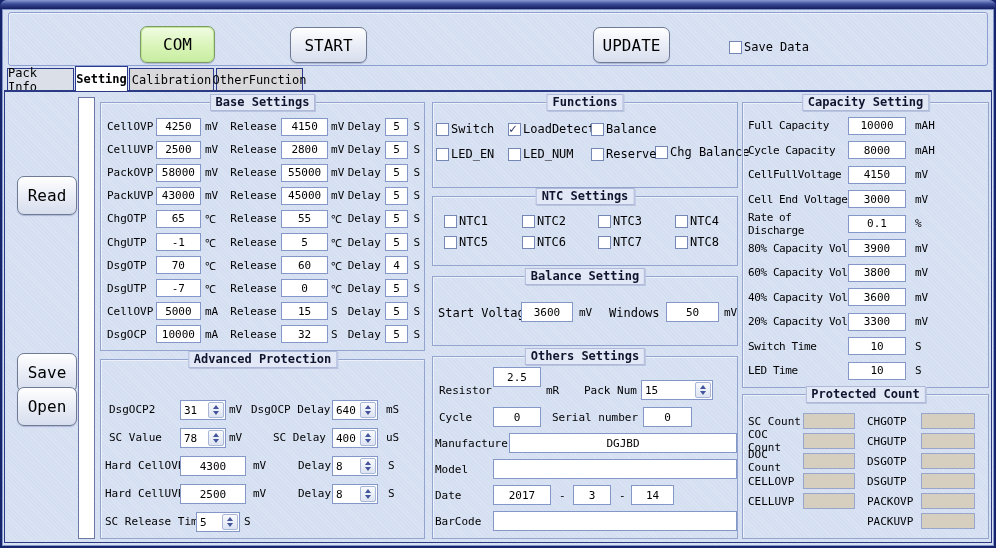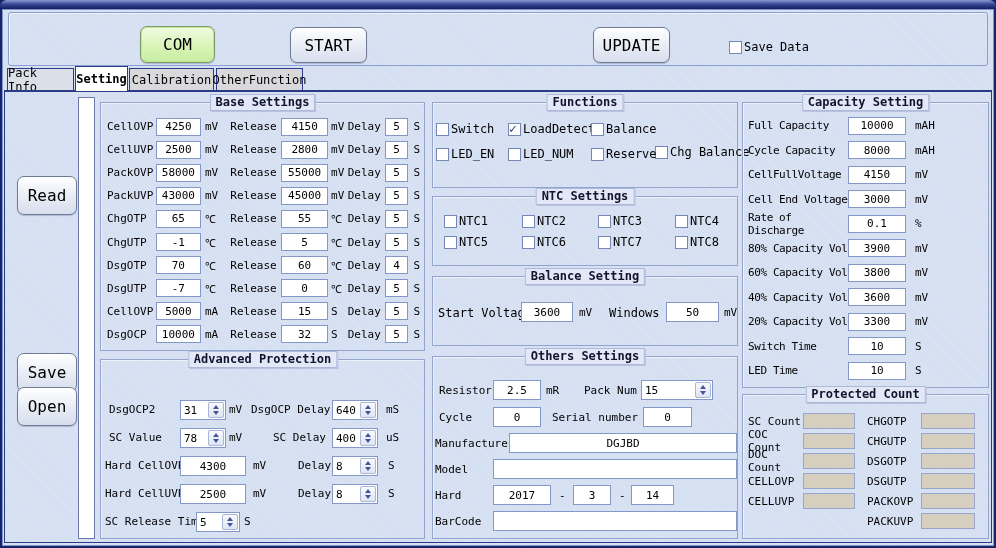--- a/index.html
+++ b/index.html
@@ -405,21 +405,21 @@
   <span class="field abs" style="left:88px;top:25px;width:52px;height:20px;">3600</span>
   <span class="lbl abs" style="left:146px;top:29px;">mV</span>
   <span class="lbl abs" style="left:176px;top:29px;font-size:12px;">Windows</span>
   <span class="field abs" style="left:233px;top:25px;width:53px;height:20px;">50</span>
   <span class="lbl abs" style="left:291px;top:29px;">mV</span>
 </div>
 
 <div class="group" style="left:432px;top:356px;width:306px;height:183px;">
   <span class="gtitle">Others Settings</span>
   <span class="lbl abs" style="left:6px;top:27px;">Resistor</span>
-  <span class="field abs" style="left:60px;top:23px;width:48px;height:20px;">2.5</span>
+  <span class="field abs" style="left:60px;top:10px;width:48px;height:20px;">2.5</span>
   <span class="lbl abs" style="left:113px;top:27px;">mR</span>
   <span class="lbl abs" style="left:151px;top:27px;">Pack Num</span>
   <span class="spin" style="left:208px;top:23px;width:72px;">
       <span class="sv">15</span>
       <span class="sb">
         <i class="tu"></i>
         <i class="td"></i>
       </span>
     </span>
 
@@ -427,21 +427,21 @@
   <span class="field abs" style="left:60px;top:50px;width:48px;height:20px;">0</span>
   <span class="lbl abs" style="left:119px;top:54px;">Serial number</span>
   <span class="field abs" style="left:210px;top:50px;width:49px;height:20px;">0</span>
 
   <span class="lbl abs" style="left:2px;top:80px;">Manufacturer</span>
   <span class="field abs" style="left:76px;top:76px;width:228px;height:20px;">DGJBD</span>
 
   <span class="lbl abs" style="left:2px;top:106px;">Model</span>
   <span class="field abs" style="left:60px;top:102px;width:244px;height:20px;"></span>
 
-  <span class="lbl abs" style="left:2px;top:132px;">Hard</span>
+  <span class="lbl abs" style="left:2px;top:132px;">Date</span>
   <span class="field abs" style="left:60px;top:128px;width:58px;height:20px;">2017</span>
   <span class="lbl abs" style="left:126px;top:132px;">-</span>
   <span class="field abs" style="left:140px;top:128px;width:38px;height:20px;">3</span>
   <span class="lbl abs" style="left:186px;top:132px;">-</span>
   <span class="field abs" style="left:198px;top:128px;width:43px;height:20px;">14</span>
 
   <span class="lbl abs" style="left:2px;top:158px;">BarCode</span>
   <span class="field abs" style="left:60px;top:154px;width:244px;height:20px;"></span>
 </div>
 

